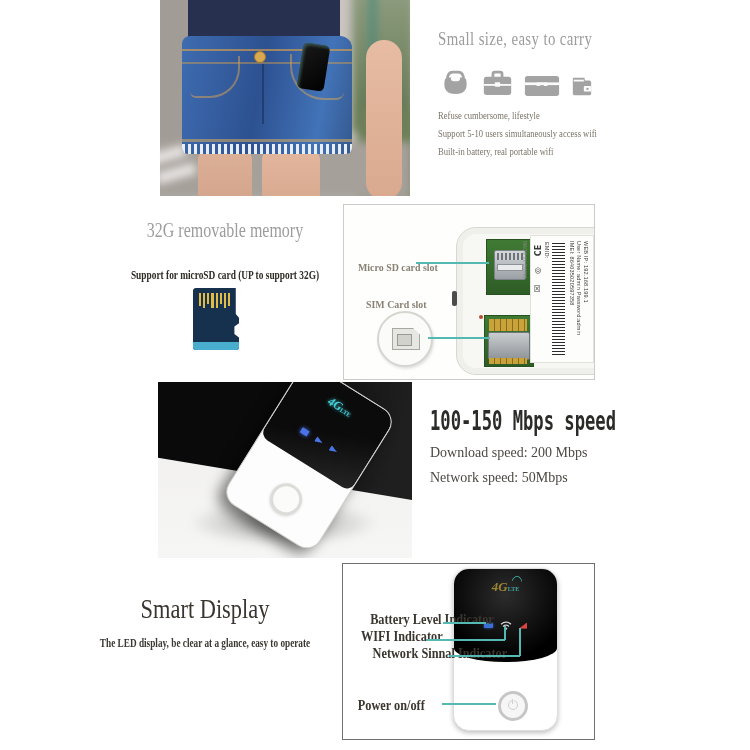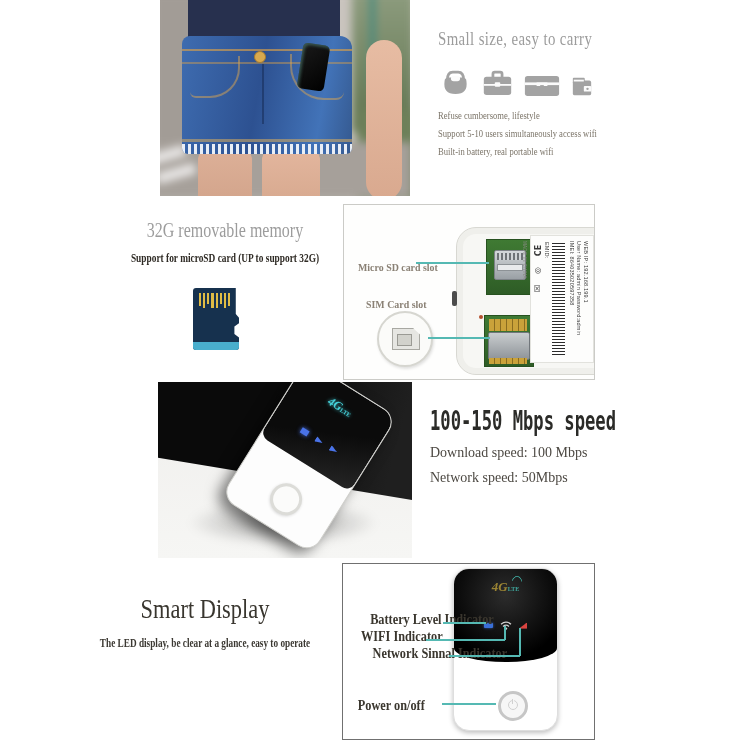--- a/index.html
+++ b/index.html
@@ -40,21 +40,21 @@
   
   .portability{left:430px;top:14px;width:315px;height:160px;}
   .port-title{left:8px;top:14px;font-size:19px;color:#9c9c9c;letter-spacing:0.5px;}
   .port-icons{left:10px;top:54px;display:flex;gap:11px;align-items:flex-end;}
   .port-features{left:8px;top:92px;font-size:11px;color:#7b7468;line-height:18px;}
   .feat-line{display:block;}
 
   
   .memory{left:85px;top:211px;width:280px;text-align:center;}
   .mem-title{font-size:20px;color:#9c9c9c;margin:8px;font-weight:normal;}
-  .mem-sub{font-size:12px;font-weight:bold;color:#2f2b25;margin-top:9px;}
+  .mem-sub{font-size:12px;font-weight:bold;color:#2f2b25;margin-top:26px;}
   .sdcard{left:108px;top:77px;width:46px;height:62px;}
   .sd-body{position:absolute;inset:0;background:#16314e;border-radius:3px;
            clip-path:polygon(0 0,93% 0,93% 42%,100% 48%,100% 57%,90% 62%,90% 74%,100% 80%,100% 100%,0 100%);}
   .sd-pins{position:absolute;left:6px;top:5px;width:31px;height:15px;display:flex;gap:2px;align-items:flex-start;}
   .sd-pin{width:3px;background:#e0bc45;}
   .sd-stripe{position:absolute;left:0;bottom:0;width:100%;height:8px;background:#49aecd;border-radius:0 0 3px 3px;}
 
   
   .internals{left:343px;top:204px;width:250px;height:174px;border:1px solid #cbcbc7;background:#fefefd;overflow:hidden;}
   .shell{position:absolute;left:112px;top:22px;width:150px;height:146px;border-radius:20px 0 0 20px;
@@ -301,21 +301,21 @@
         <div class="mid-ind"></div>
         <div class="mid-ind tri"></div>
         <div class="mid-ind tri"></div>
       </div>
       <div class="mid-ring"></div>
     </div>
   </div>
 
   <div class="abs speed">
     <h2 class="speed-title">100-150 Mbps speed</h2>
-    <div class="speed-line">Download speed: 100 Mbps</div>
+    <div class="speed-line">Download speed: 200 Mbps</div>
     <div class="speed-line">Network speed: 50Mbps</div>
   </div>
 
   <div class="abs smart">
     <h2 class="smart-title">Smart Display</h2>
     <div class="smart-sub">The LED display, be clear at a glance, easy to operate</div>
   </div>
 
   <div class="abs bottombox">
     <div class="bd">

